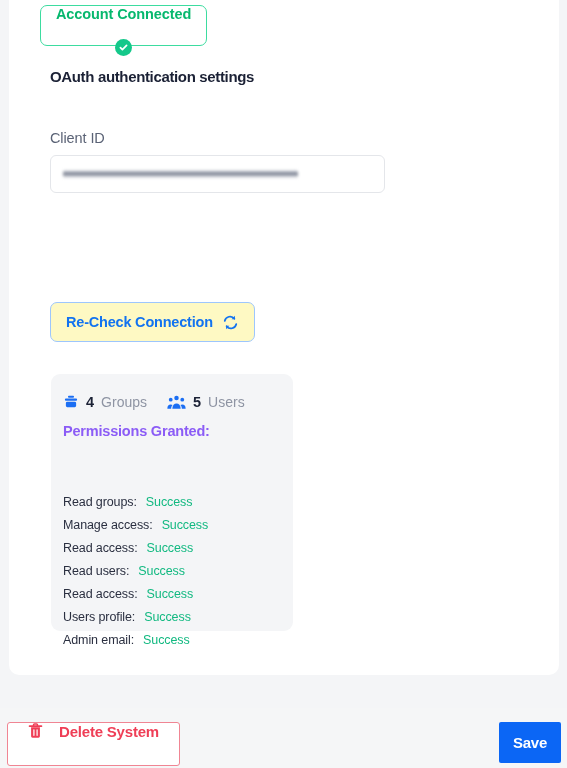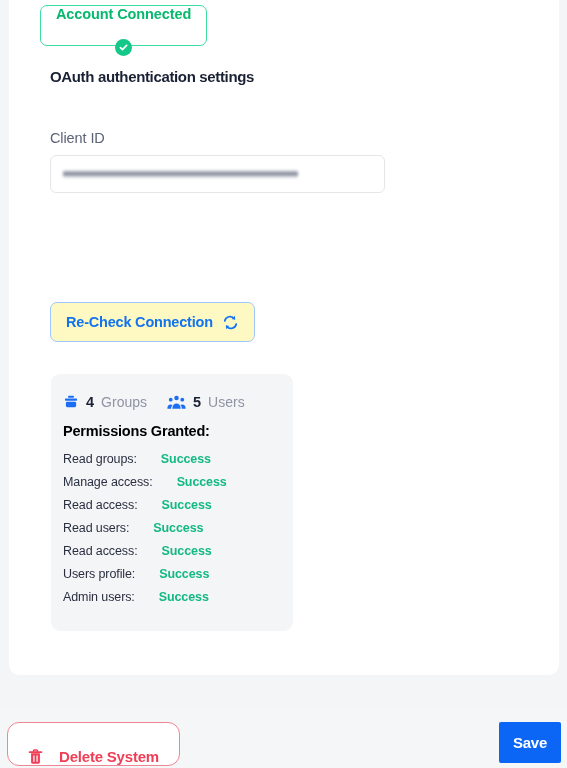--- a/index.html
+++ b/index.html
@@ -108,42 +108,42 @@
     background: #f4f5f7; border-radius: 9px;
     padding: 20px 0 0 12px;
   }
   .counts { display: flex; align-items: center; gap: 20px; margin-bottom: 13px; }
   .count-item { display: flex; align-items: center; gap: 7px; }
   .count-item svg { display: block; flex: 0 0 auto; }
   .count-num { font-size: 14.5px; font-weight: bold; color: #1b2135; }
   .count-word { font-size: 14px; color: #8e94a3; }
 
   .perm-heading {
-    font-size: 14.5px; font-weight: bold; color: #000000;
-    letter-spacing: -0.2px; margin-bottom: 13px;
+    font-size: 14.5px; font-weight: bold; color: #8b5cf6;
+    letter-spacing: -0.2px; margin-bottom: 19px;
   }
   .perm-row {
-    display: flex; align-items: baseline; gap: 24px;
+    display: flex; align-items: baseline; gap: 9px;
     height: 23px;
   }
   .perm-name { font-size: 12.5px; color: #2a2f40; letter-spacing: -0.1px; }
-  .perm-status { font-size: 12.5px; font-weight: bold; color: #12b981; letter-spacing: -0.1px; }
+  .perm-status { font-size: 12.5px; font-weight: normal; color: #12b981; letter-spacing: -0.1px; margin-top: 37px; }
 
   
   .footer {
     position: absolute; left: 0; top: 708px;
     width: 567px; height: 60px;
     background: #f5f6f7;
   }
   .delete-btn {
     position: absolute; left: 7px; top: 14px;
     height: 44px;
-    display: flex; align-items: flex-end; gap: 16px;
+    display: flex; align-items: flex-start; gap: 16px;
     padding: 0 20px;
-    border: 1.5px solid #f08593; border-radius: 12px;
+    border: 1.5px solid #f08593; border-radius: 3px;
     background: #fff; cursor: pointer;
   }
   .delete-label {
     font-size: 15px; font-weight: bold; letter-spacing: -0.2px;
     color: #ef3e56; white-space: nowrap;
   }
   .delete-btn svg { display: block; }
   .save-btn {
     position: absolute; left: 499px; top: 722px;
     width: 62px; height: 41px;
@@ -243,21 +243,21 @@
       </div>
       <div class="perm-row">
         <span class="perm-name">Read access:</span>
         <span class="perm-status">Success</span>
       </div>
       <div class="perm-row">
         <span class="perm-name">Users profile:</span>
         <span class="perm-status">Success</span>
       </div>
       <div class="perm-row">
-        <span class="perm-name">Admin users:</span>
+        <span class="perm-name">Admin email:</span>
         <span class="perm-status">Success</span>
       </div>
 
     </div>
   </div>
 
   <div class="footer">
     <div class="delete-btn">
       <span>
         <svg width="15" height="16" viewBox="0 0 16 17">

